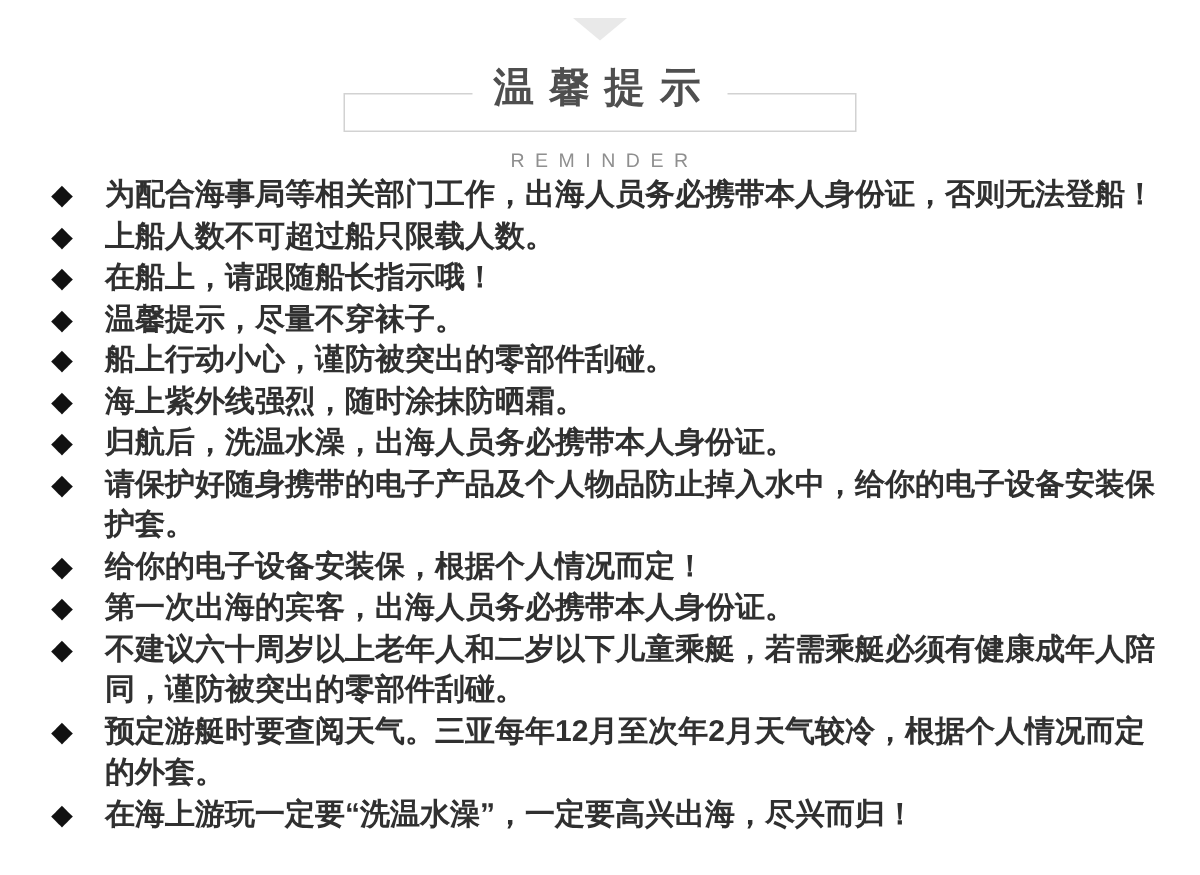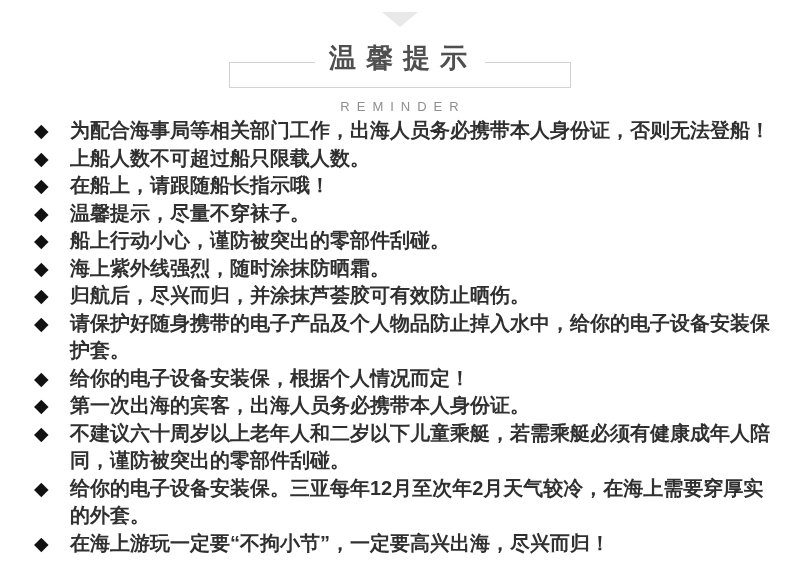--- a/index.html
+++ b/index.html
@@ -123,21 +123,21 @@
   <li class="notice-item">
     <span class="bullet">◆</span>
     <span class="item-text">船上行动小心，谨防被突出的零部件刮碰。</span>
   </li>
   <li class="notice-item">
     <span class="bullet">◆</span>
     <span class="item-text">海上紫外线强烈，随时涂抹防晒霜。</span>
   </li>
   <li class="notice-item">
     <span class="bullet">◆</span>
-    <span class="item-text">归航后，尽兴而归，并涂抹芦荟胶可有效防止晒伤。</span>
+    <span class="item-text">归航后，洗温水澡，出海人员务必携带本人身份证。</span>
   </li>
   <li class="notice-item">
     <span class="bullet">◆</span>
     <span class="item-text">请保护好随身携带的电子产品及个人物品防止掉入水中，给你的电子设备安装保
 护套。</span>
   </li>
   <li class="notice-item">
     <span class="bullet">◆</span>
     <span class="item-text">给你的电子设备安装保，根据个人情况而定！</span>
   </li>
@@ -145,20 +145,20 @@
     <span class="bullet">◆</span>
     <span class="item-text">第一次出海的宾客，出海人员务必携带本人身份证。</span>
   </li>
   <li class="notice-item">
     <span class="bullet">◆</span>
     <span class="item-text">不建议六十周岁以上老年人和二岁以下儿童乘艇，若需乘艇必须有健康成年人陪
 同，谨防被突出的零部件刮碰。</span>
   </li>
   <li class="notice-item">
     <span class="bullet">◆</span>
-    <span class="item-text">给你的电子设备安装保。三亚每年12月至次年2月天气较冷，在海上需要穿厚实
+    <span class="item-text">预定游艇时要查阅天气。三亚每年12月至次年2月天气较冷，根据个人情况而定
 的外套。</span>
   </li>
   <li class="notice-item">
     <span class="bullet">◆</span>
-    <span class="item-text">在海上游玩一定要“不拘小节”，一定要高兴出海，尽兴而归！</span>
+    <span class="item-text">在海上游玩一定要“洗温水澡”，一定要高兴出海，尽兴而归！</span>
   </li>
 </ul>
 
 </body></html>

